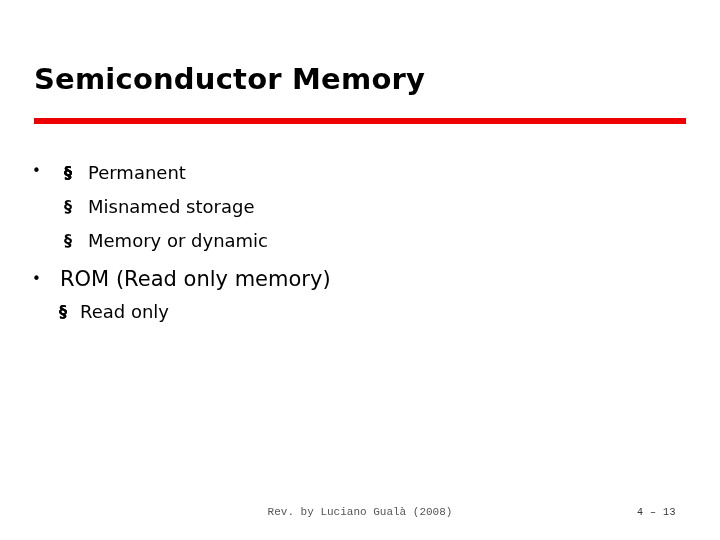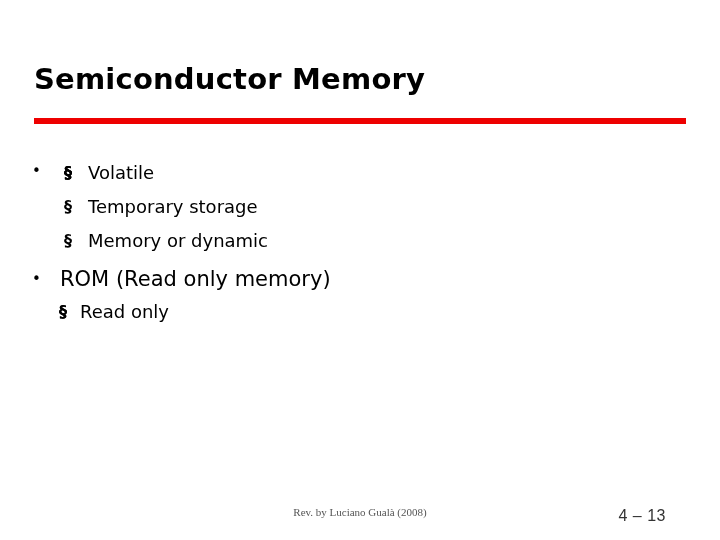--- a/index.html
+++ b/index.html
@@ -85,29 +85,29 @@
     line-height: 31px;
   }
   .footer-credit {
     position: absolute;
     left: 0;
     top: 506px;
     width: 720px;
     text-align: center;
     font-size: 11px;
     color: #555555;
-    font-family: Liberation Serif, serif;
+    font-family: Liberation Mono, monospace;
   }
   .footer-page {
     position: absolute;
-    right: 54px;
+    right: 44px;
     top: 507px;
-    font-size: 16px;
+    font-size: 10px;
     color: #333333;
-    font-family: Liberation Sans, sans-serif;
+    font-family: Liberation Mono, monospace;
     letter-spacing: 0.5px;
   }
 </style>
 </head>
 <body>
 
 <div class="slide">
 
   <div class="title">Semiconductor Memory</div>
   <div class="title-rule"></div>
@@ -120,25 +120,25 @@
       </div>
 
       <div class="lvl2">
         <span class="bullet">§</span>
       </div>
       <div class="lvl2">
         <span class="bullet">§</span>
       </div>
       <div class="lvl2">
         <span class="bullet">§</span>
-        <span>Volatile</span>
+        <span>Permanent</span>
       </div>
       <div class="lvl2">
         <span class="bullet">§</span>
-        <span>Temporary storage</span>
+        <span>Misnamed storage</span>
       </div>
       <div class="lvl2">
         <span class="bullet">§</span>
         <span>Memory or dynamic</span>
       </div>
     </div>
 
     <div class="group-rom">
       <div class="lvl1">
         <span class="bullet">•</span>

